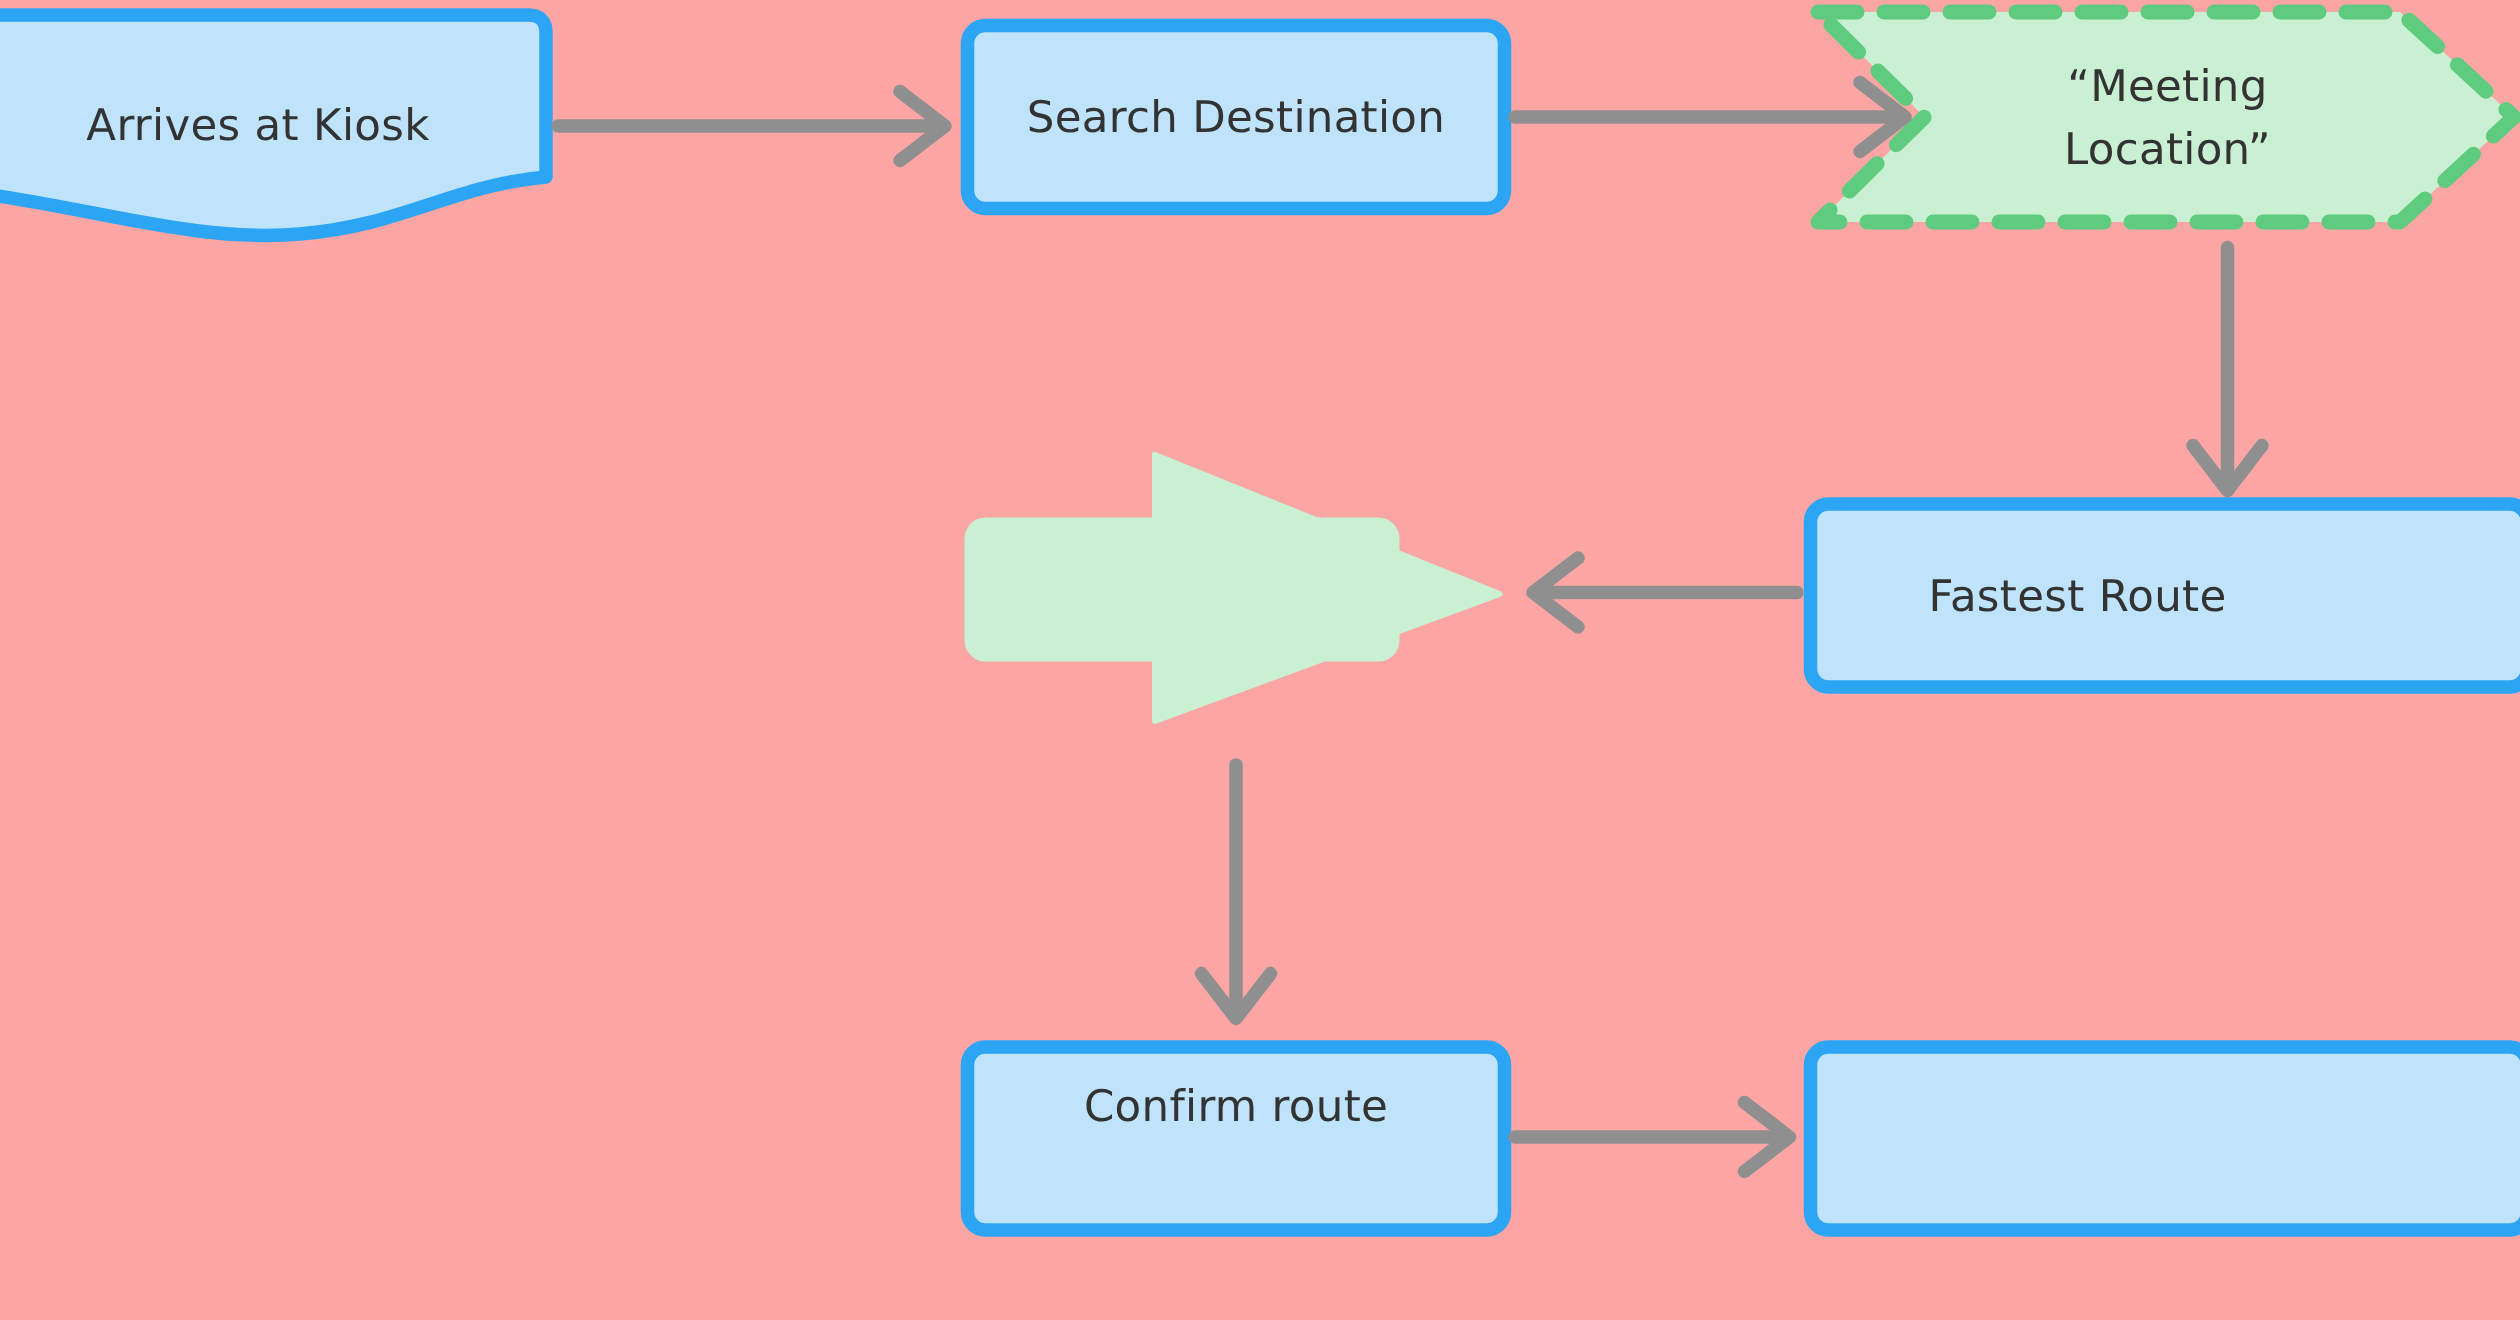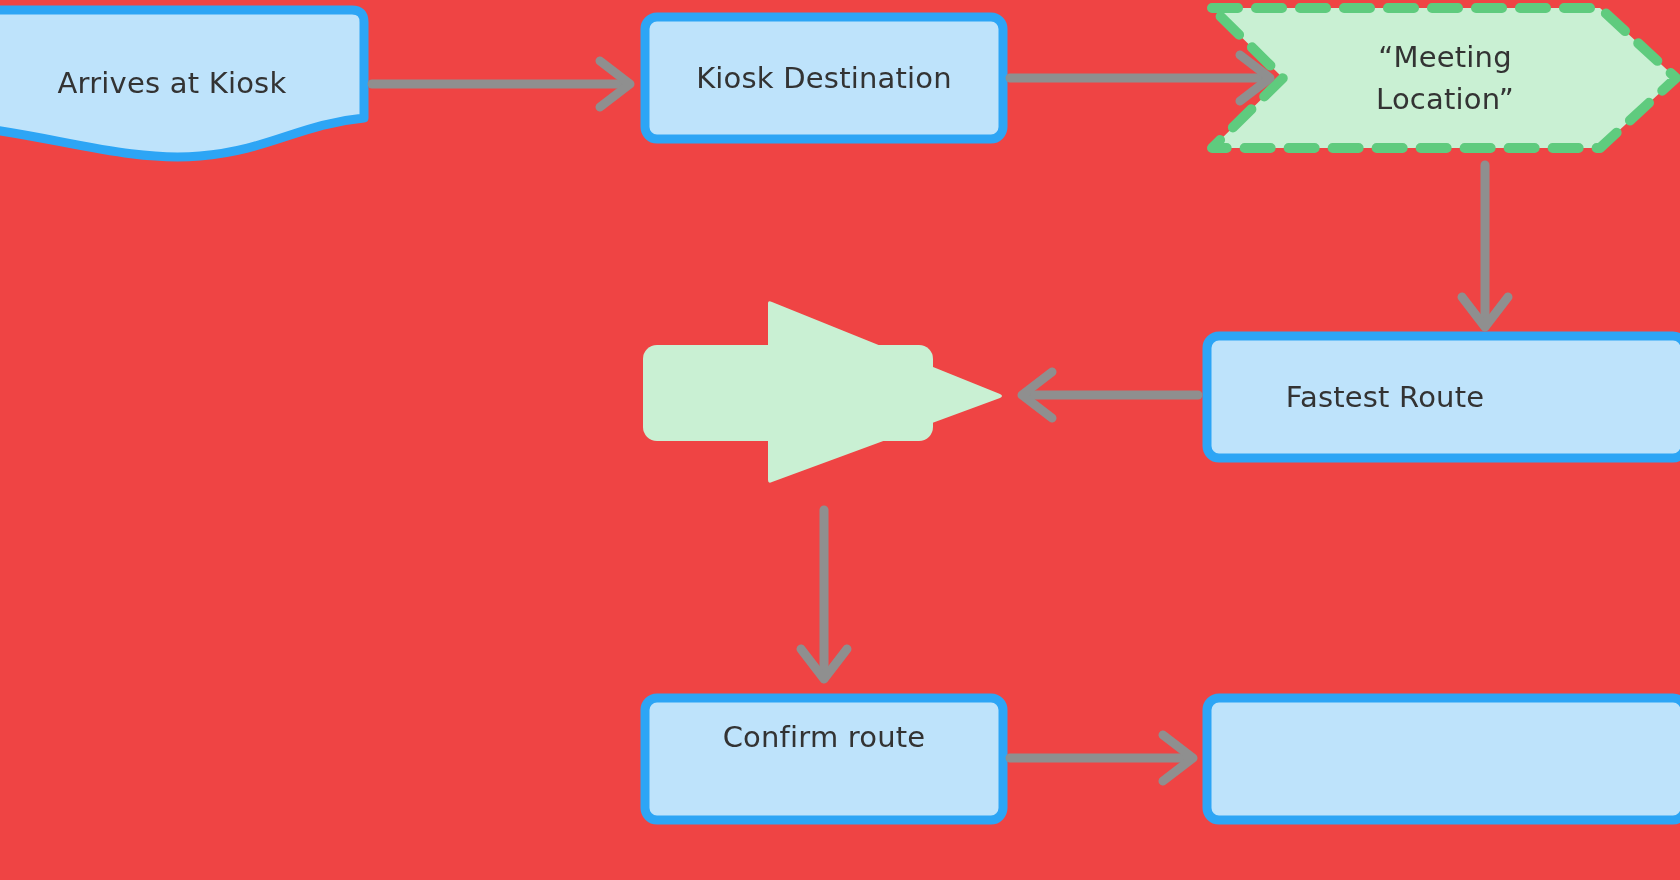--- a/index.html
+++ b/index.html
@@ -4,21 +4,21 @@
 <style>
   html, body {
     margin: 0;
     padding: 0;
     background: #000000;
   }
   #canvas {
     position: relative;
     width: 1680px;
     height: 880px;
-    background: #ef4444;
+    background: #fca5a5;
     overflow: hidden;
     font-family: "DejaVu Sans", "Liberation Sans", sans-serif;
   }
   svg.layer {
     position: absolute;
     left: 0;
     top: 0;
     width: 1680px;
     height: 880px;
     overflow: visible;
@@ -123,21 +123,21 @@
 
       <g>
         <path d="M 1010 758 L 1185 758"></path>
         <path d="M 1163 735 L 1193 758 L 1163 781"></path>
       </g>
     </g>
   </svg>
 
   <div class="node-label" style="left:-20px; top:50px; width:384px; height:66px;">Arrives at Kiosk</div>
 
-  <div class="node-label" style="left:645px; top:45px; width:358px; height:66px;">Kiosk Destination</div>
+  <div class="node-label" style="left:645px; top:45px; width:358px; height:66px;">Search Destination</div>
 
   <div class="node-label" style="left:1207px; top:364px; width:356px; height:66px;">Fastest Route</div>
 
   <div class="node-label" style="left:1290px; top:10px; width:310px; height:136px;">“Meeting
 Location”</div>
 
 
   <div class="node-label" style="left:645px; top:704px; width:358px; height:66px;">Confirm route</div>
 
 

